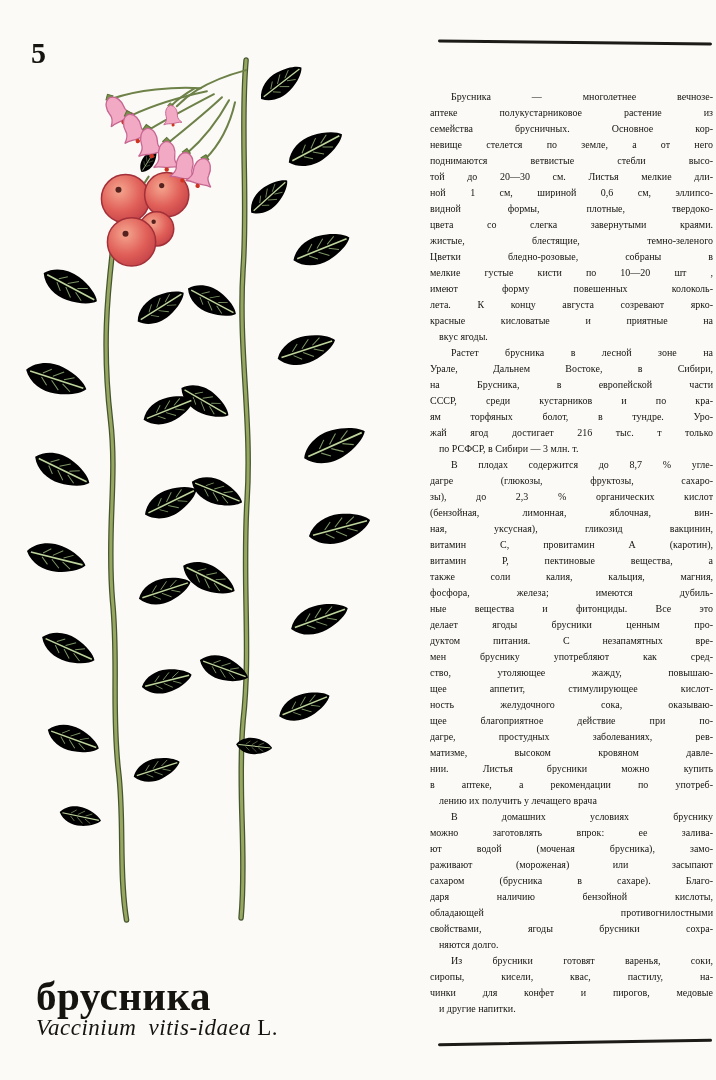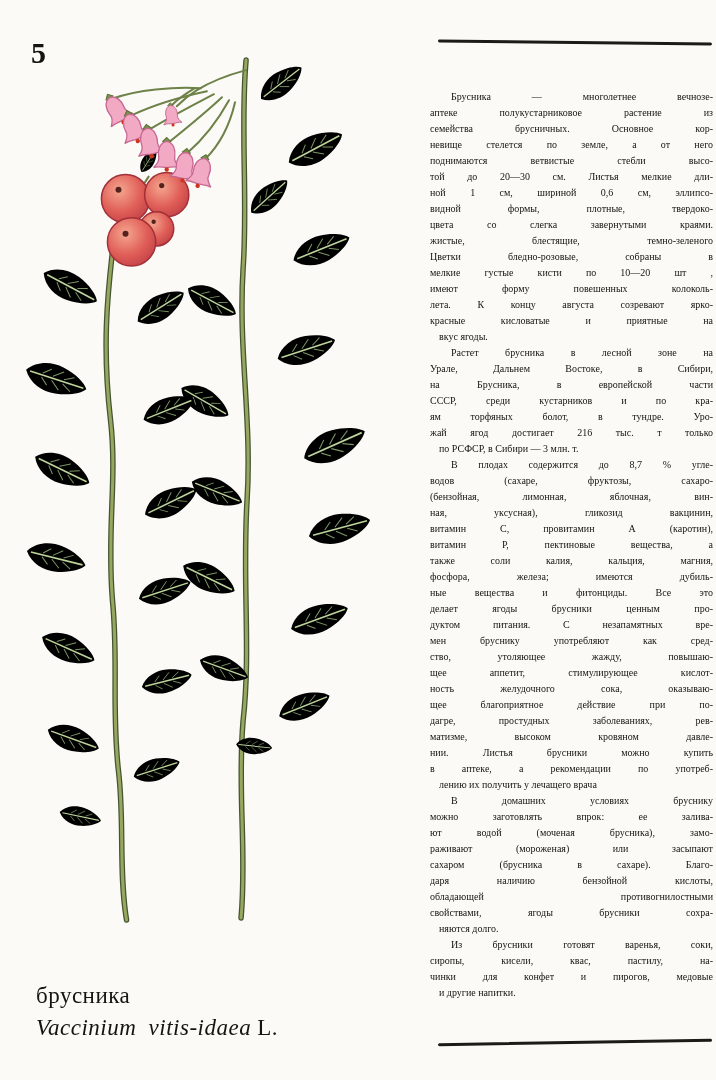--- a/index.html
+++ b/index.html
@@ -15,21 +15,21 @@
   .page-number{
     position:absolute;left:31px;top:36px;
     font-size:30px;font-weight:700;letter-spacing:1px;
   }
 
   .illustration{
     position:absolute;left:18px;top:48px;width:422px;height:884px;
   }
 
   .title-block{position:absolute;left:36px;top:979px;width:380px;}
-  .ru-title{font-size:23px;font-weight:400;letter-spacing:0.5px;line-height:34px;}
+  .ru-title{font-size:41px;font-weight:700;letter-spacing:0.5px;line-height:34px;}
   .latin{margin-top:2px;font-size:23px;font-style:italic;word-spacing:6px;letter-spacing:0.5px;}
   .latin .author{font-style:normal;margin-left:6px;word-spacing:0;}
 
   .rule{position:absolute;left:438px;width:274px;height:3px;background:#1d1b18;border-radius:2px;}
   .rule-top{top:41px;transform:rotate(0.6deg);}
   .rule-bottom{top:1041px;transform:rotate(-0.9deg);}
 
   .text-col{
     position:absolute;left:430px;top:89px;width:283px;
     font-size:10px;line-height:16px;
@@ -174,21 +174,22 @@
       <div class="line">красные кисловатые и приятные на</div>
       <div class="line para-end">вкус ягоды.</div>
       <div class="line para-start">Растет брусника в лесной зоне на</div>
       <div class="line">Урале, Дальнем Востоке, в Сибири,</div>
       <div class="line">на Брусника, в европейской части</div>
       <div class="line">СССР, среди кустарников и по кра-</div>
       <div class="line">ям торфяных болот, в тундре. Уро-</div>
       <div class="line">жай ягод достигает 216 тыс. т только</div>
       <div class="line para-end">по РСФСР, в Сибири — 3 млн. т.</div>
       <div class="line para-start">В плодах содержится до 8,7 % угле-</div>
-      <div class="line">водов (сахаре, фруктозы, сахаро-</div>
+      <div class="line">дагре (глюкозы, фруктозы, сахаро-</div>
+      <div class="line">зы), до 2,3 % органических кислот</div>
       <div class="line">(бензойная, лимонная, яблочная, вин-</div>
       <div class="line">ная, уксусная), гликозид вакцинин,</div>
       <div class="line">витамин С, провитамин А (каротин),</div>
       <div class="line">витамин Р, пектиновые вещества, а</div>
       <div class="line">также соли калия, кальция, магния,</div>
       <div class="line">фосфора, железа; имеются дубиль-</div>
       <div class="line">ные вещества и фитонциды. Все это</div>
       <div class="line">делает ягоды брусники ценным про-</div>
       <div class="line">дуктом питания. С незапамятных вре-</div>
       <div class="line">мен бруснику употребляют как сред-</div>

